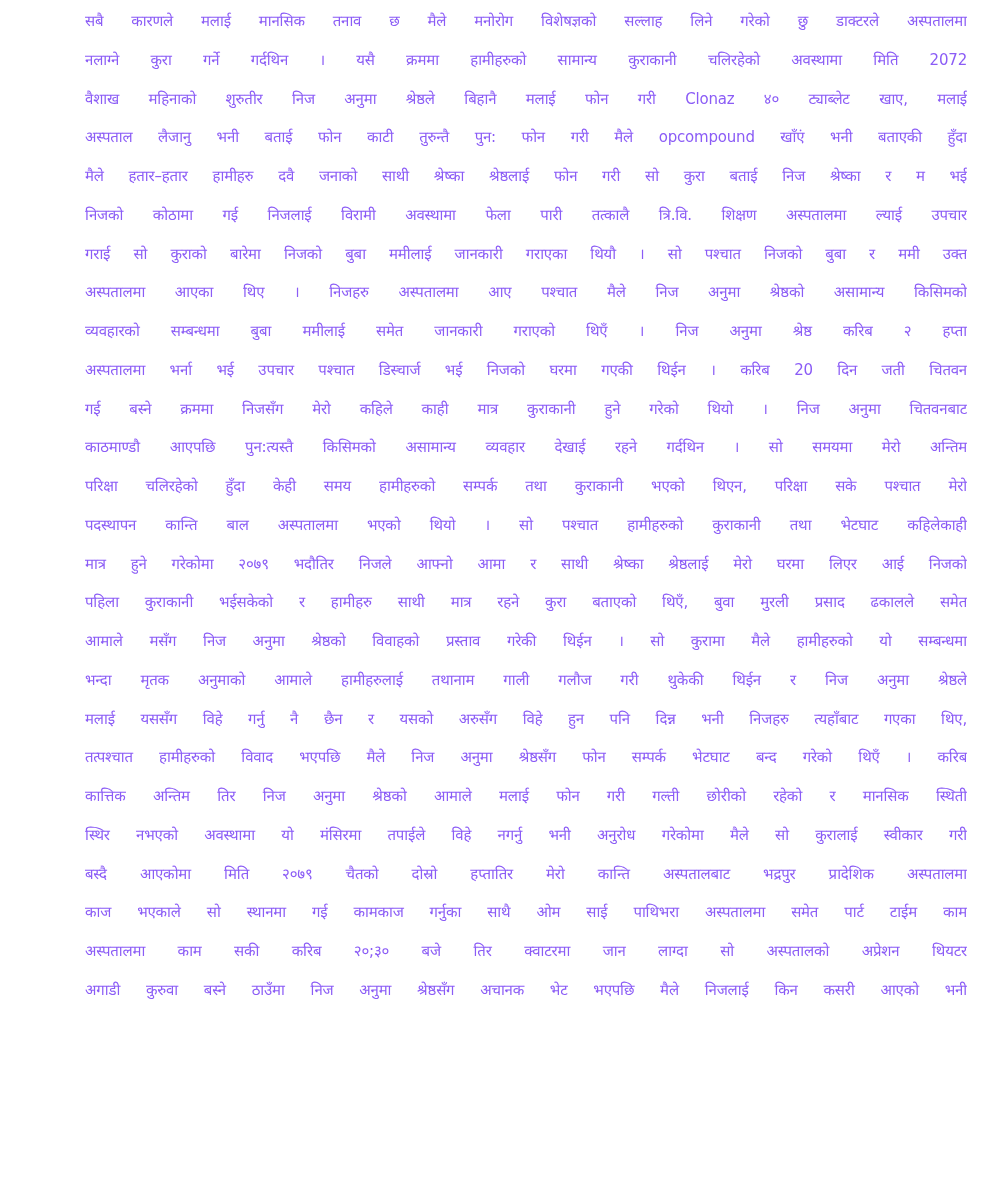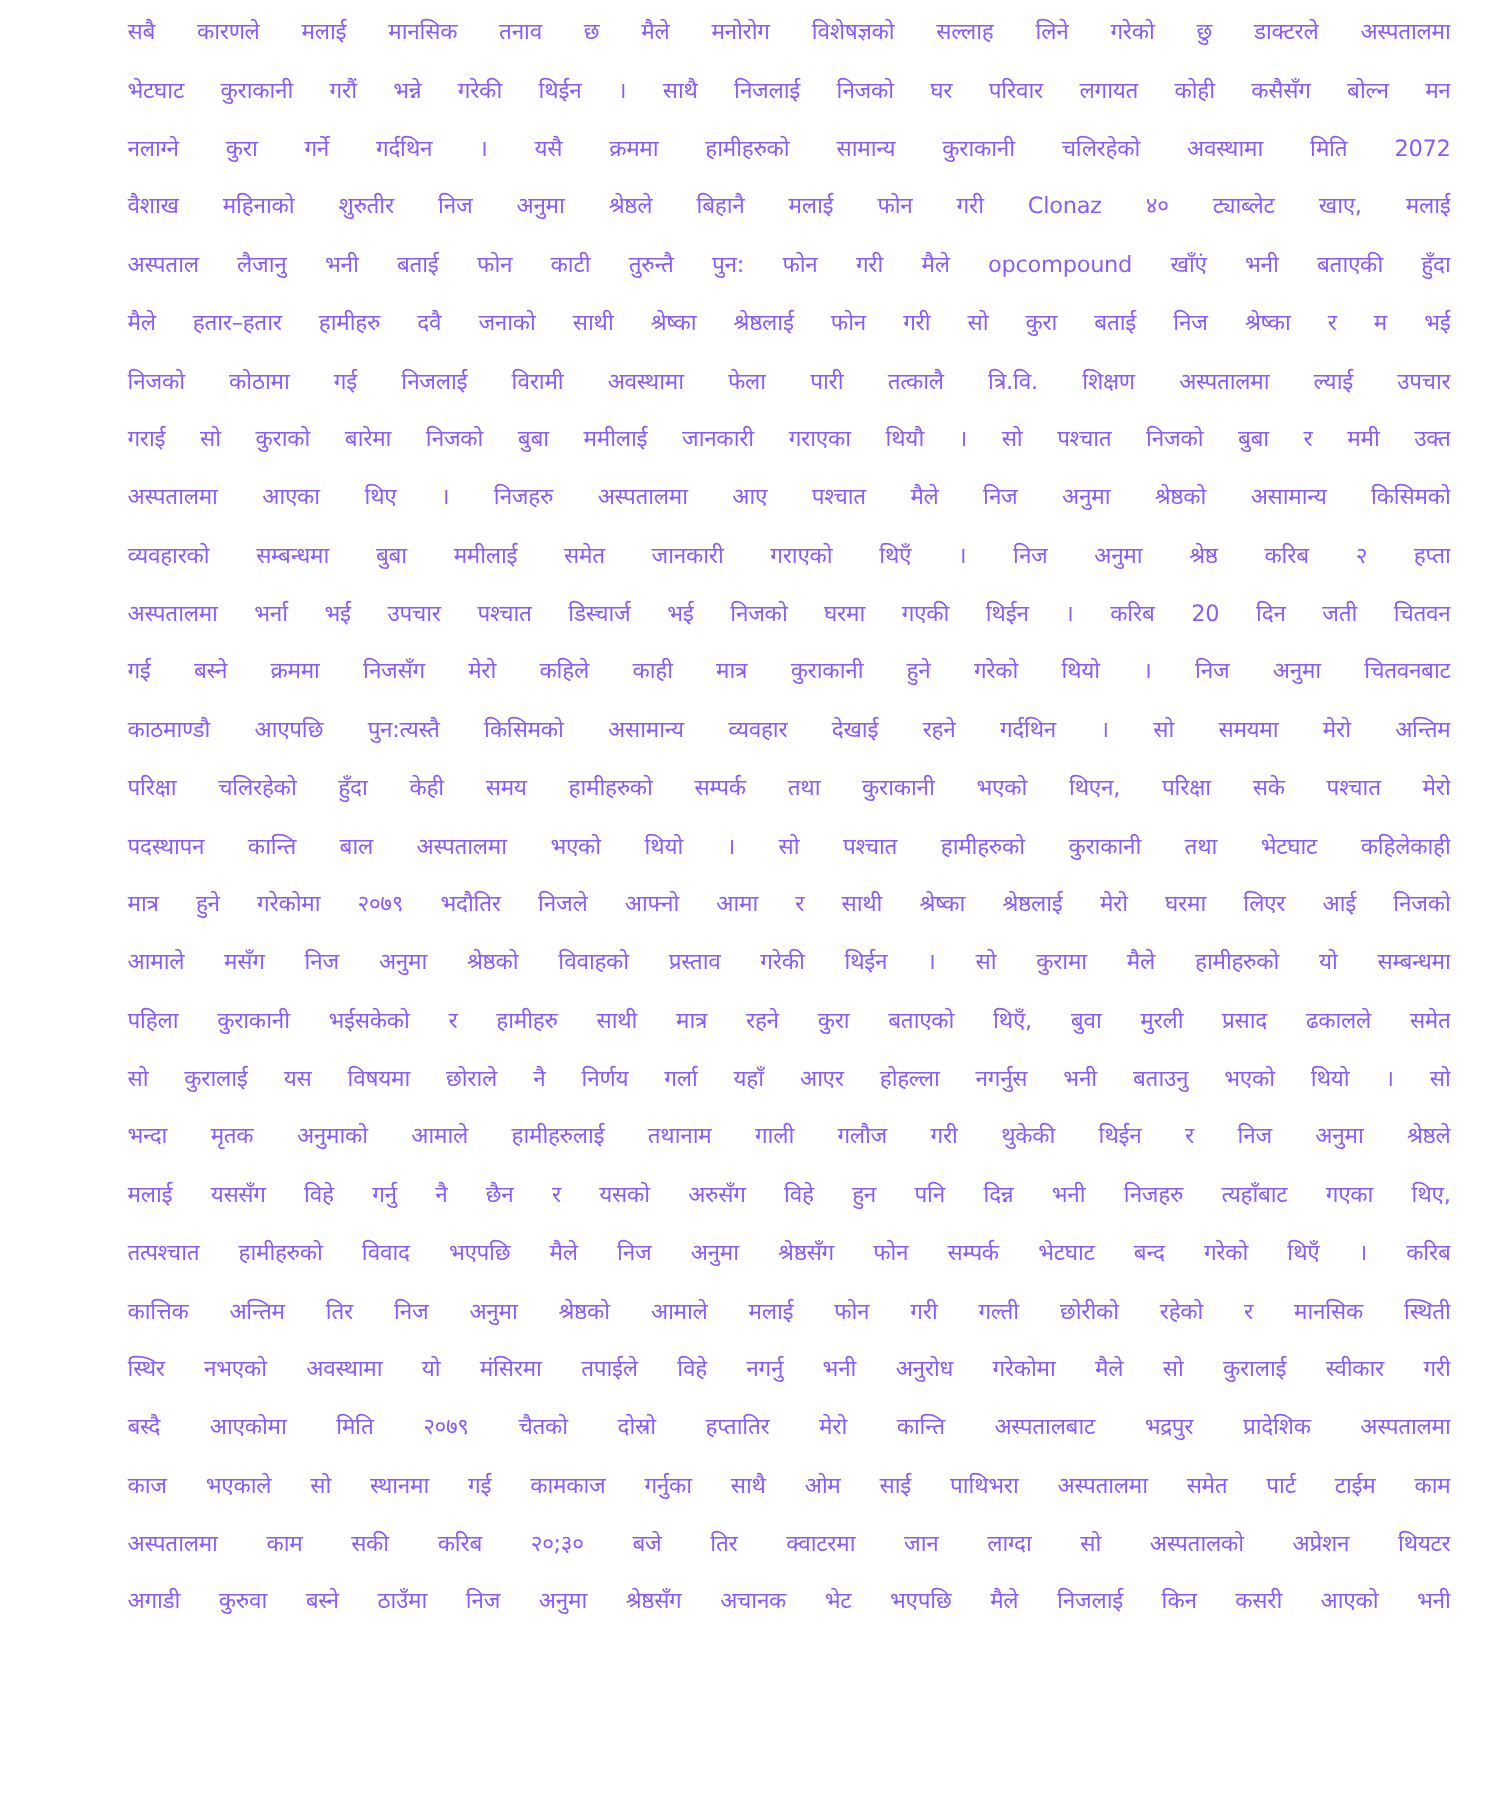--- a/index.html
+++ b/index.html
@@ -31,38 +31,36 @@
       text-align-last: justify;
       letter-spacing: -0.2px;
       overflow: hidden;
     }
   </style>
 </head>
 <body>
 
 <div class="page">
   <span class="line">सबै कारणले मलाई मानसिक तनाव छ मैले मनोरोग विशेषज्ञको सल्लाह लिने गरेको छु डाक्टरले अस्पतालमा</span>
-  <span class="line">भेटघाट कुराकानी गरौं भन्ने गरेकी थिईन । साथै निजलाई निजको घर परिवार लगायत कोही कसैसँग बोल्न मन</span>
   <span class="line">नलाग्ने कुरा गर्ने गर्दथिन । यसै क्रममा हामीहरुको सामान्य कुराकानी चलिरहेको अवस्थामा मिति 2072</span>
   <span class="line">वैशाख महिनाको शुरुतीर निज अनुमा श्रेष्ठले बिहानै मलाई फोन गरी Clonaz ४० ट्याब्लेट खाए, मलाई</span>
   <span class="line">अस्पताल लैजानु भनी बताई फोन काटी तुरुन्तै पुन: फोन गरी मैले opcompound खाँएं भनी बताएकी हुँदा</span>
   <span class="line">मैले हतार–हतार हामीहरु दवै जनाको साथी श्रेष्का श्रेष्ठलाई फोन गरी सो कुरा बताई निज श्रेष्का र म भई</span>
   <span class="line">निजको कोठामा गई निजलाई विरामी अवस्थामा फेला पारी तत्कालै त्रि.वि. शिक्षण अस्पतालमा ल्याई उपचार</span>
   <span class="line">गराई सो कुराको बारेमा निजको बुबा ममीलाई जानकारी गराएका थियौ । सो पश्चात निजको बुबा र ममी उक्त</span>
   <span class="line">अस्पतालमा आएका थिए । निजहरु अस्पतालमा आए पश्चात मैले निज अनुमा श्रेष्ठको असामान्य किसिमको</span>
   <span class="line">व्यवहारको सम्बन्धमा बुबा ममीलाई समेत जानकारी गराएको थिएँ । निज अनुमा श्रेष्ठ करिब २ हप्ता</span>
   <span class="line">अस्पतालमा भर्ना भई उपचार पश्चात डिस्चार्ज भई निजको घरमा गएकी थिईन । करिब 20 दिन जती चितवन</span>
   <span class="line">गई बस्ने क्रममा निजसँग मेरो कहिले काही मात्र कुराकानी हुने गरेको थियो । निज अनुमा चितवनबाट</span>
   <span class="line">काठमाण्डौ आएपछि पुन:त्यस्तै किसिमको असामान्य व्यवहार देखाई रहने गर्दथिन । सो समयमा मेरो अन्तिम</span>
   <span class="line">परिक्षा चलिरहेको हुँदा केही समय हामीहरुको सम्पर्क तथा कुराकानी भएको थिएन, परिक्षा सके पश्चात मेरो</span>
   <span class="line">पदस्थापन कान्ति बाल अस्पतालमा भएको थियो । सो पश्चात हामीहरुको कुराकानी तथा भेटघाट कहिलेकाही</span>
   <span class="line">मात्र हुने गरेकोमा २०७९ भदौतिर निजले आफ्नो आमा र साथी श्रेष्का श्रेष्ठलाई मेरो घरमा लिएर आई निजको</span>
+  <span class="line">पहिला कुराकानी भईसकेको र हामीहरु साथी मात्र रहने कुरा बताएको थिएँ, बुवा मुरली प्रसाद ढकालले समेत</span>
   <span class="line">आमाले मसँग निज अनुमा श्रेष्ठको विवाहको प्रस्ताव गरेकी थिईन । सो कुरामा मैले हामीहरुको यो सम्बन्धमा</span>
-  <span class="line">पहिला कुराकानी भईसकेको र हामीहरु साथी मात्र रहने कुरा बताएको थिएँ, बुवा मुरली प्रसाद ढकालले समेत</span>
-  <span class="line">सो कुरालाई यस विषयमा छोराले नै निर्णय गर्ला यहाँ आएर होहल्ला नगर्नुस भनी बताउनु भएको थियो । सो</span>
   <span class="line">भन्दा मृतक अनुमाको आमाले हामीहरुलाई तथानाम गाली गलौज गरी थुकेकी थिईन र निज अनुमा श्रेष्ठले</span>
   <span class="line">मलाई यससँग विहे गर्नु नै छैन र यसको अरुसँग विहे हुन पनि दिन्न भनी निजहरु त्यहाँबाट गएका थिए,</span>
   <span class="line">तत्पश्चात हामीहरुको विवाद भएपछि मैले निज अनुमा श्रेष्ठसँग फोन सम्पर्क भेटघाट बन्द गरेको थिएँ । करिब</span>
   <span class="line">कात्तिक अन्तिम तिर निज अनुमा श्रेष्ठको आमाले मलाई फोन गरी गल्ती छोरीको रहेको र मानसिक स्थिती</span>
   <span class="line">स्थिर नभएको अवस्थामा यो मंसिरमा तपाईले विहे नगर्नु भनी अनुरोध गरेकोमा मैले सो कुरालाई स्वीकार गरी</span>
   <span class="line">बस्दै आएकोमा मिति २०७९ चैतको दोस्रो हप्तातिर मेरो कान्ति अस्पतालबाट भद्रपुर प्रादेशिक अस्पतालमा</span>
   <span class="line">काज भएकाले सो स्थानमा गई कामकाज गर्नुका साथै ओम साई पाथिभरा अस्पतालमा समेत पार्ट टाईम काम</span>
   <span class="line">अस्पतालमा काम सकी करिब २०;३० बजे तिर क्वाटरमा जान लाग्दा सो अस्पतालको अप्रेशन थियटर</span>
   <span class="line">अगाडी कुरुवा बस्ने ठाउँमा निज अनुमा श्रेष्ठसँग अचानक भेट भएपछि मैले निजलाई किन कसरी आएको भनी</span>
 

